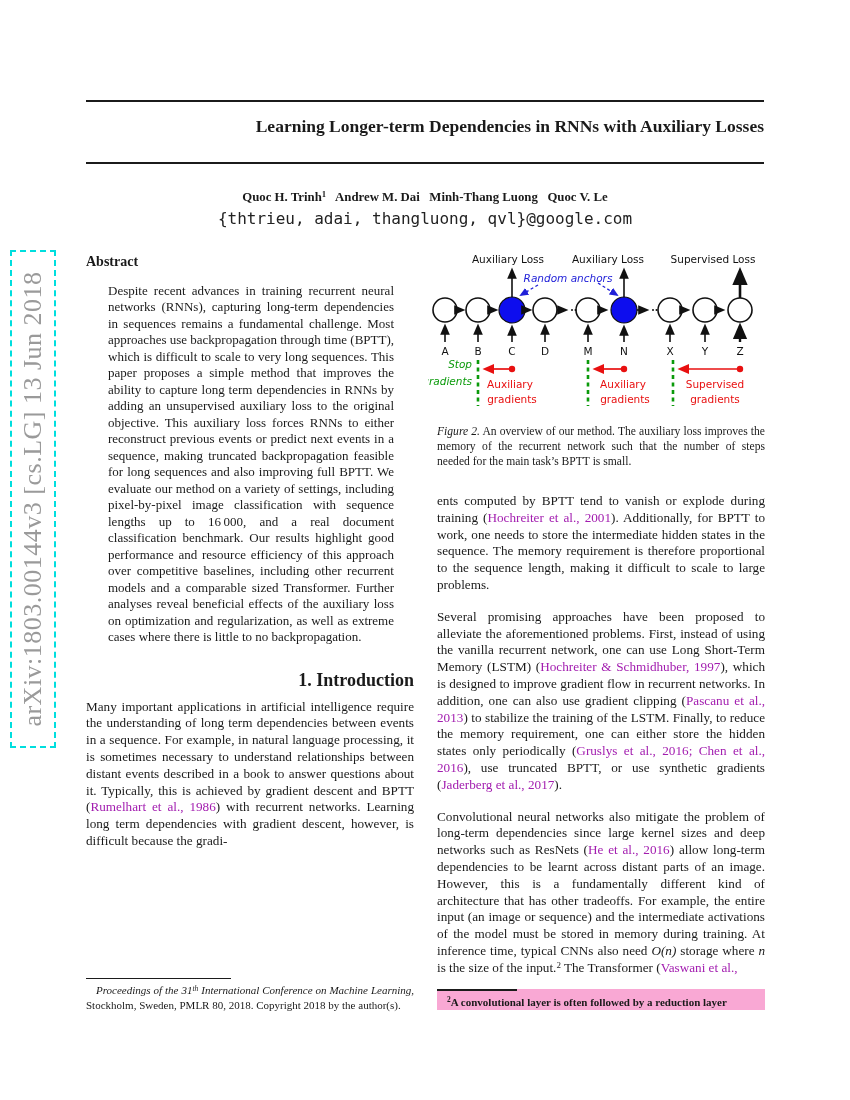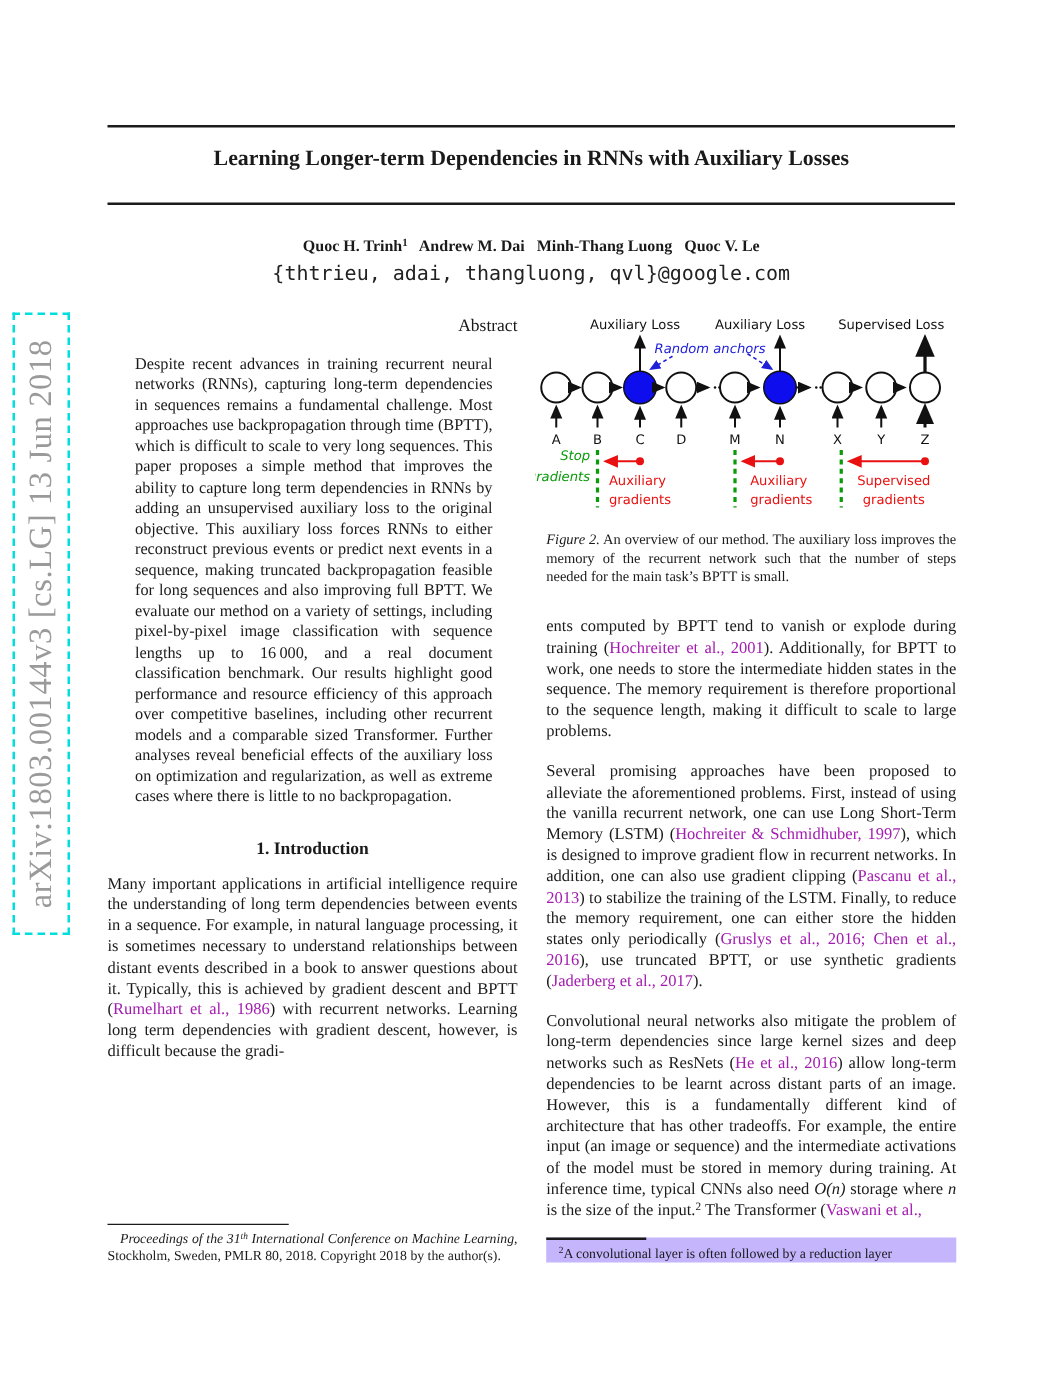--- a/index.html
+++ b/index.html
@@ -11,37 +11,37 @@
                  border:2px dashed #00dede;box-sizing:border-box;}
   .watermark-text{position:absolute;left:50%;top:50%;
                   transform:translate(-50%,-50%) rotate(-90deg);
                   white-space:nowrap;font-family:"Liberation Serif",serif;
                   font-size:26px;color:#9a9a9a;letter-spacing:0.5px;}
 
   
   .rule{position:absolute;left:86px;width:678px;height:2.4px;background:#1b1b1b;}
   .rule-top{top:100px;}
   .rule-bot{top:162px;}
-  .paper-title{position:absolute;left:86px;top:116px;width:678px;text-align:center;
+  .paper-title{position:absolute;left:86px;top:116px;width:678px;text-align:right;
                font-size:17.5px;font-weight:bold;}
   .authors{position:absolute;left:86px;top:190px;width:678px;text-align:center;
            font-size:12.8px;font-weight:bold;white-space:pre-wrap;}
   .emails{position:absolute;left:86px;top:209px;width:678px;text-align:center;
           font-family:"DejaVu Sans Mono",monospace;font-size:16px;color:#222;}
 
   
   .col{position:absolute;top:252px;width:328px;font-size:13.2px;line-height:16.8px;
        text-align:justify;}
   .col-left{left:86px;height:760px;}
   .col-right{left:437px;height:758px;}
 
-  .abstract-heading{font-size:14px;font-weight:normal;text-align:right;
+  .abstract-heading{font-size:14px;font-weight:bold;text-align:left;
                     padding-top:2px;margin:0 0 12px 0;}
   .abstract-body{margin:0;padding:0 20px 0 22px;font-size:13px;line-height:16.5px;}
-  .section-heading{font-size:14px;font-weight:bold;text-align:center;
+  .section-heading{font-size:18px;font-weight:bold;text-align:right;
                    margin:26px 0 10px 0;}
   p.body-par{margin:0 0 14px 0;}
 
   .footnote-block{position:absolute;bottom:0;left:0;right:0;font-size:11px;
                   line-height:13.4px;text-align:justify;}
   .footnote-rule{width:145px;height:1.2px;background:#1b1b1b;margin-bottom:5px;}
   .footnote-block p{margin:0;}
   .footnote-block p .fn-indent{display:inline-block;width:10px;}
 
   
@@ -176,19 +176,19 @@
       <text x="287" y="136" font-size="10.5" text-anchor="middle" fill="#e81010">Supervised</text>
       <text x="287" y="151" font-size="10.5" text-anchor="middle" fill="#e81010">gradients</text>
     </svg>
 
     <div class="figure-caption"><span class="seg-italic">Figure 2.</span><span> An overview of our method. The auxiliary loss improves the memory of the recurrent network such that the number of steps needed for the main task’s BPTT is small.</span></div>
 
     <p class="body-par" style="margin-top:24px;"><span>ents computed by BPTT tend to vanish or explode during training (</span><span class="seg-cite">Hochreiter et al., 2001</span><span>). Additionally, for BPTT to work, one needs to store the intermediate hidden states in the sequence. The memory requirement is therefore proportional to the sequence length, making it difficult to scale to large problems.</span></p>
     <p class="body-par" style="margin-top:15px;"><span>Several promising approaches have been proposed to alleviate the aforementioned problems. First, instead of using the vanilla recurrent network, one can use Long Short-Term Memory (LSTM) (</span><span class="seg-cite">Hochreiter &amp; Schmidhuber, 1997</span><span>), which is designed to improve gradient flow in recurrent networks. In addition, one can also use gradient clipping (</span><span class="seg-cite">Pascanu et al., 2013</span><span>) to stabilize the training of the LSTM. Finally, to reduce the memory requirement, one can either store the hidden states only periodically (</span><span class="seg-cite">Gruslys et al., 2016; Chen et al., 2016</span><span>), use truncated BPTT, or use synthetic gradients (</span><span class="seg-cite">Jaderberg et al., 2017</span><span>).</span></p>
     <p class="body-par" style="margin-top:15px;"><span>Convolutional neural networks also mitigate the problem of long-term dependencies since large kernel sizes and deep networks such as ResNets (</span><span class="seg-cite">He et al., 2016</span><span>) allow long-term dependencies to be learnt across distant parts of an image. However, this is a fundamentally different kind of architecture that has other tradeoffs. For example, the entire input (an image or sequence) and the intermediate activations of the model must be stored in memory during training. At inference time, typical CNNs also need </span><span class="seg-math">O(n)</span><span> storage where </span><span class="seg-math">n</span><span> is the size of the input.</span><span class="seg-sup">2</span><span> The Transformer (</span><span class="seg-cite">Vaswani et al.,</span></p>
 
-    <div class="footnote-block" style="background:#c4b5fd;">
+    <div class="footnote-block" style="background:#f9a8d4;font-weight:bold;">
       <div class="footnote-rule" style="width:80px;"></div>
       <p><span class="fn-indent"></span><span><span class="seg-sup">2</span><span>A convolutional layer is often followed by a reduction layer</span></span></p>
     </div>
   </div>
 
 </div>
 
 </body></html>

